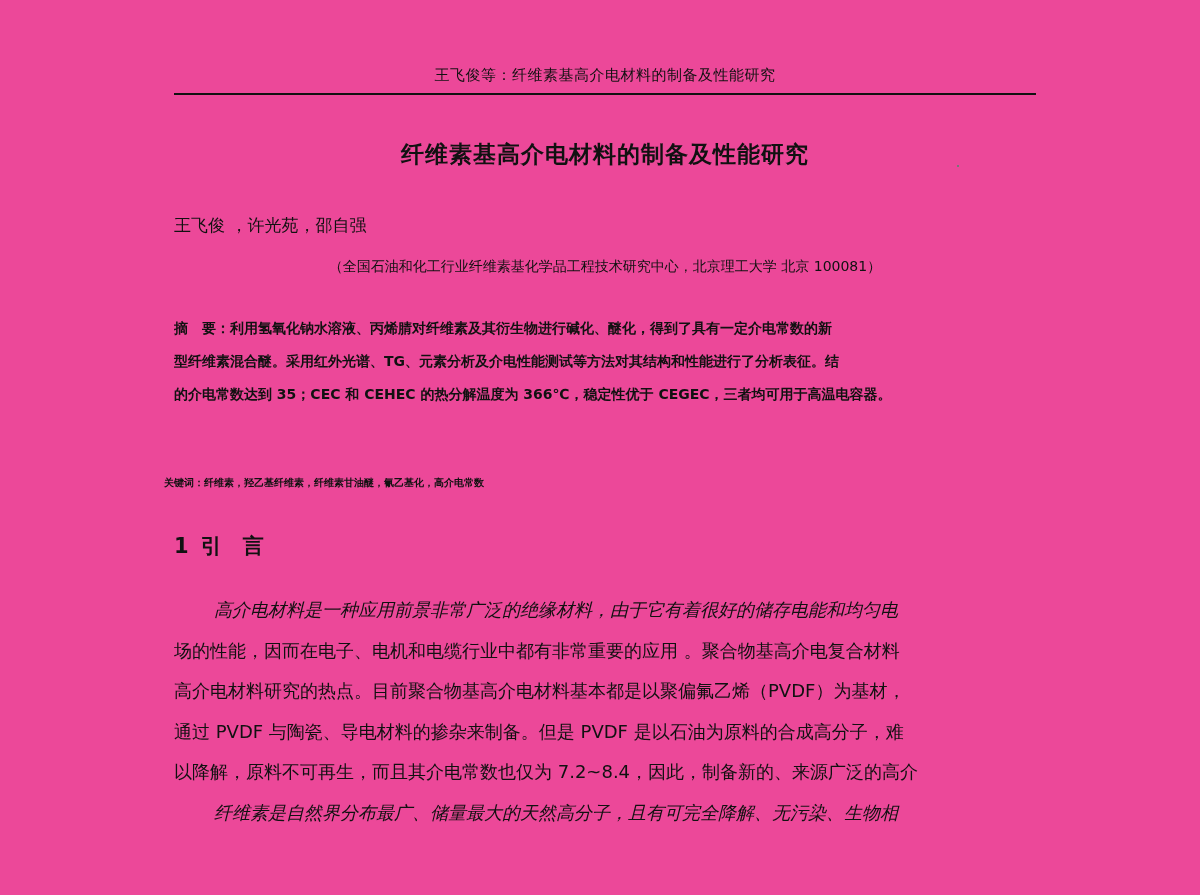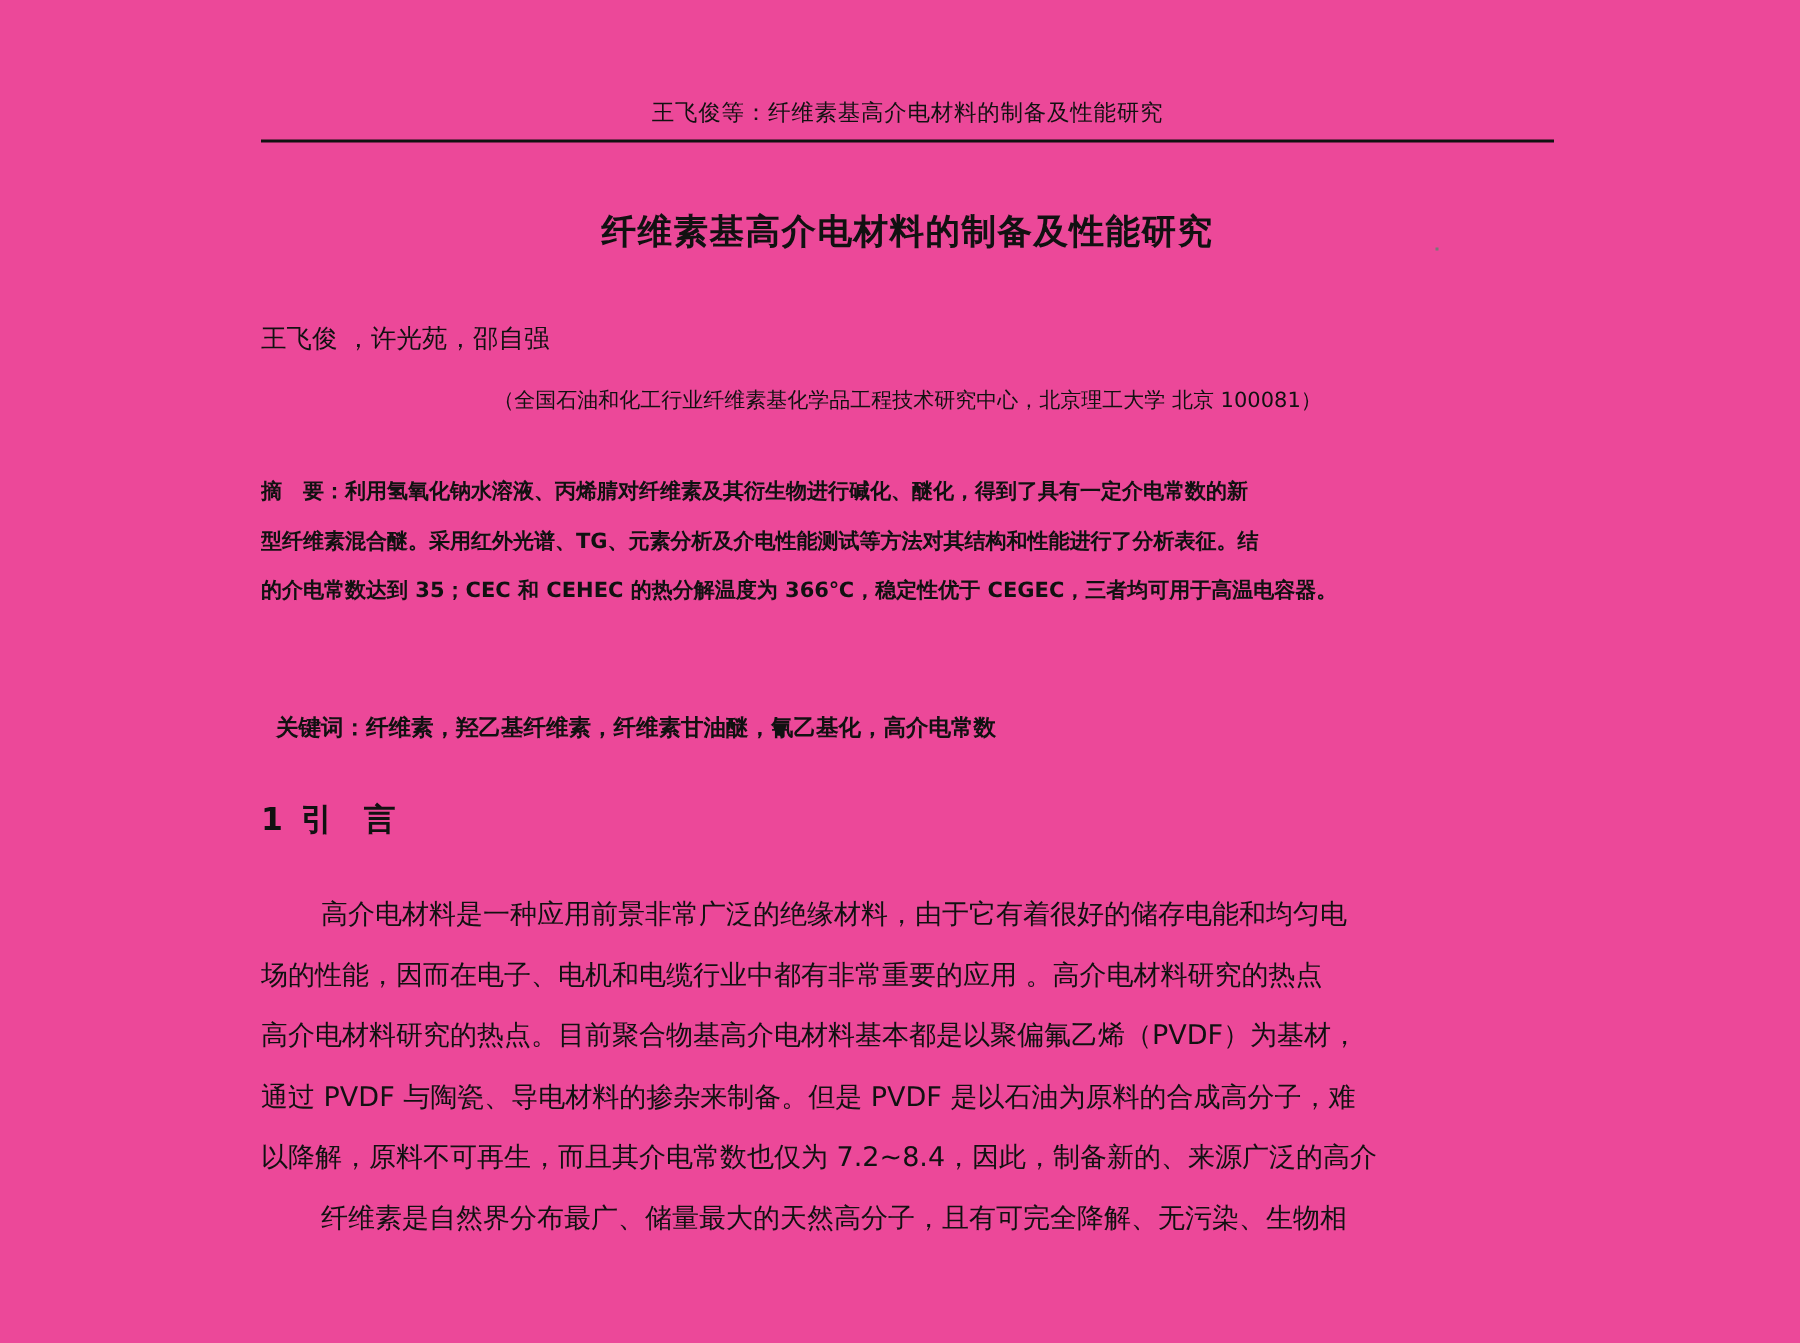--- a/index.html
+++ b/index.html
@@ -6,26 +6,26 @@
   body { width:1200px; height:895px; overflow:hidden; position:relative; color:#111; font-family:"DejaVu Serif","Liberation Serif",serif; }
   .page { position:absolute; left:0; top:0; width:1200px; height:895px; background:#ec4899; }
   .running-header { position:absolute; left:174px; top:66px; width:862px; text-align:center; font-size:15px; font-family:"DejaVu Sans","Liberation Sans",sans-serif; letter-spacing:0.5px; }
   .header-rule { position:absolute; left:174px; top:93px; width:862px; height:2px; background:#111; }
   .title { position:absolute; left:174px; top:139px; width:862px; text-align:center; font-family:"DejaVu Sans","Liberation Sans",sans-serif; font-size:23px; font-weight:bold; letter-spacing:1px; }
   .authors { position:absolute; left:174px; top:214px; width:862px; text-align:left; font-size:17px; font-family:"DejaVu Sans","Liberation Sans",sans-serif; }
   .affil { position:absolute; left:174px; top:258px; width:862px; text-align:center; font-size:14px; font-family:"DejaVu Sans","Liberation Sans",sans-serif; }
   .abstract { position:absolute; left:174px; top:312px; width:862px; font-size:14px; line-height:33px; font-weight:bold; font-family:"DejaVu Sans","Liberation Sans",sans-serif; text-align:justify; }
   .abstract .line { display:block; white-space:nowrap; overflow:hidden; }
   .lbl { font-weight:bold; }
-  .keywords { position:absolute; left:184px; top:476px; width:862px; font-size:15px; font-weight:bold; font-family:"DejaVu Sans","Liberation Sans",sans-serif; }
+  .keywords { position:absolute; left:164px; top:476px; width:862px; font-size:10px; font-weight:bold; font-family:"DejaVu Sans","Liberation Sans",sans-serif; }
   .section { position:absolute; left:174px; top:532px; font-size:21px; font-weight:bold; font-family:"DejaVu Sans","Liberation Sans",sans-serif; }
   .section .num { margin-right:12px; }
   .body-text { position:absolute; left:174px; top:590px; width:862px; font-size:18px; line-height:40.5px; font-family:"DejaVu Sans","Liberation Sans",sans-serif; }
   .body-text .line { display:block; white-space:nowrap; overflow:hidden; }
-  .indent { padding-left:40px; }
+  .indent { padding-left:40px;font-style:italic; }
   .corner-dot { position:absolute; left:957px; top:165px; width:2px; height:2px; background:#777; }
 </style>
 </head>
 <body>
 
 <div class="page">
   <div class="running-header">王飞俊等：纤维素基高介电材料的制备及性能研究</div>
   <div class="header-rule"></div>
   <div class="corner-dot"></div>
 
@@ -42,19 +42,19 @@
   <div class="keywords">
     <span class="lbl">关键词：</span><span>纤维素，羟乙基纤维素，纤维素甘油醚，氰乙基化，高介电常数</span>
   </div>
 
   <div class="section">
     <span class="num">1</span><span>引　言</span>
   </div>
 
   <div class="body-text">
     <span class="line indent">高介电材料是一种应用前景非常广泛的绝缘材料，由于它有着很好的储存电能和均匀电</span>
-    <span class="line">场的性能，因而在电子、电机和电缆行业中都有非常重要的应用 。高介电材料研究的热点</span>
+    <span class="line">场的性能，因而在电子、电机和电缆行业中都有非常重要的应用 。聚合物基高介电复合材料</span>
     <span class="line">高介电材料研究的热点。目前聚合物基高介电材料基本都是以聚偏氟乙烯（PVDF）为基材，</span>
     <span class="line">通过 PVDF 与陶瓷、导电材料的掺杂来制备。但是 PVDF 是以石油为原料的合成高分子，难</span>
     <span class="line">以降解，原料不可再生，而且其介电常数也仅为 7.2~8.4，因此，制备新的、来源广泛的高介</span>
     <span class="line indent">纤维素是自然界分布最广、储量最大的天然高分子，且有可完全降解、无污染、生物相</span>
   </div>
 </div>
 
 </body></html>

